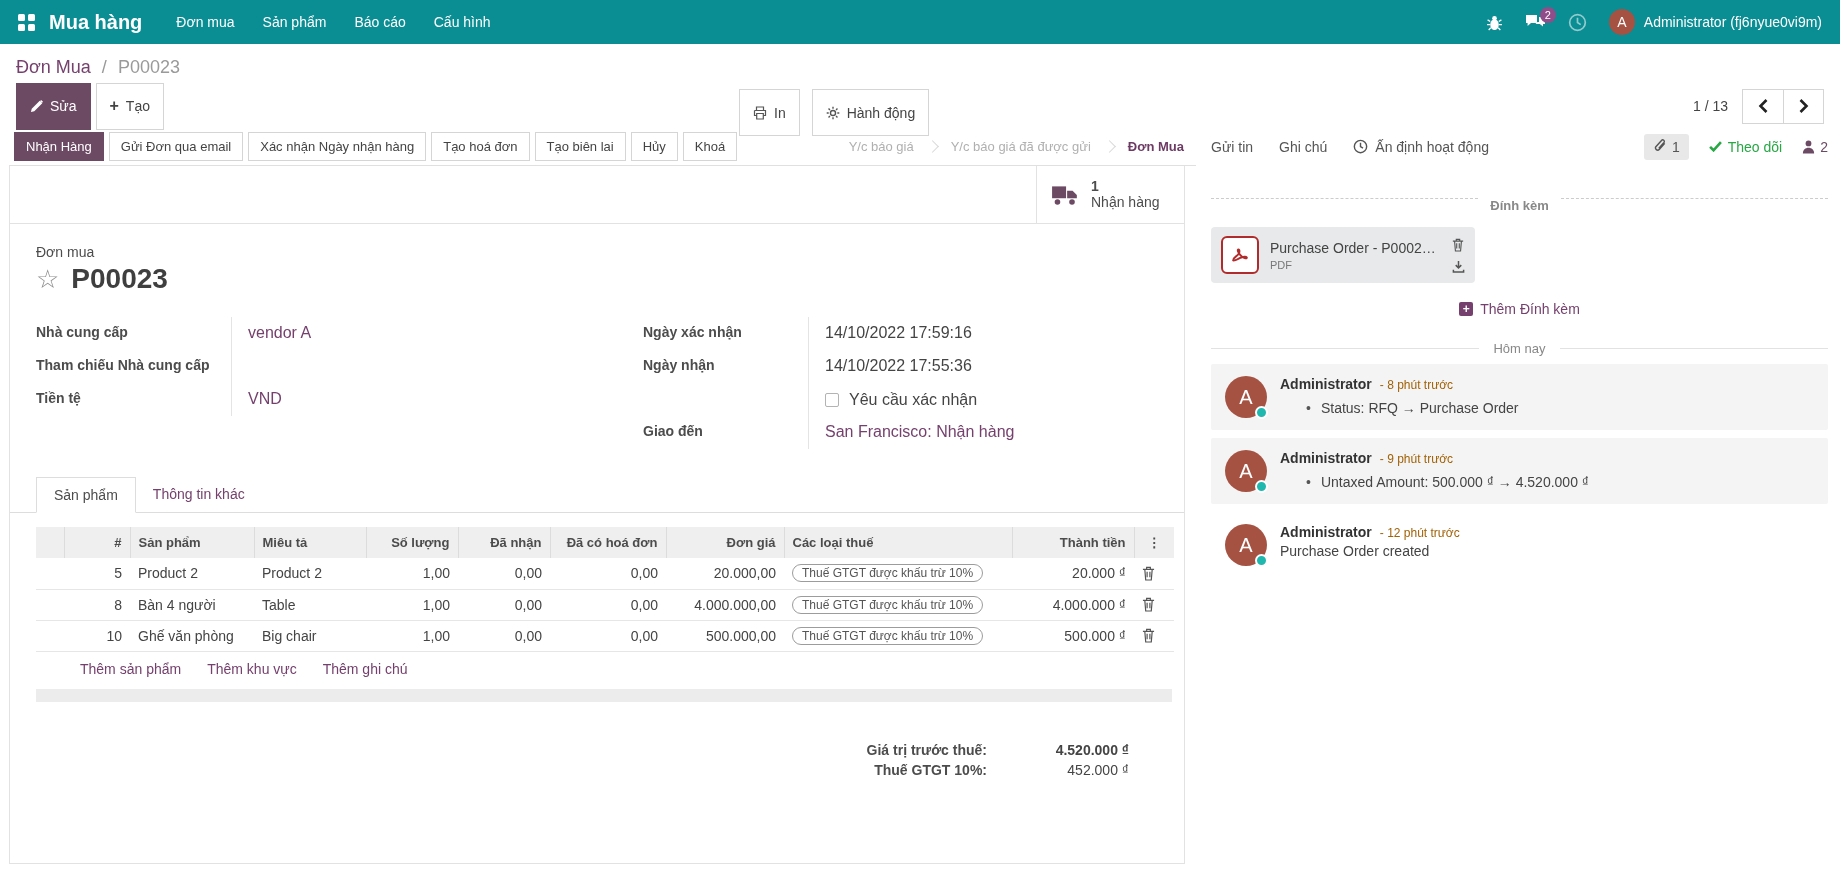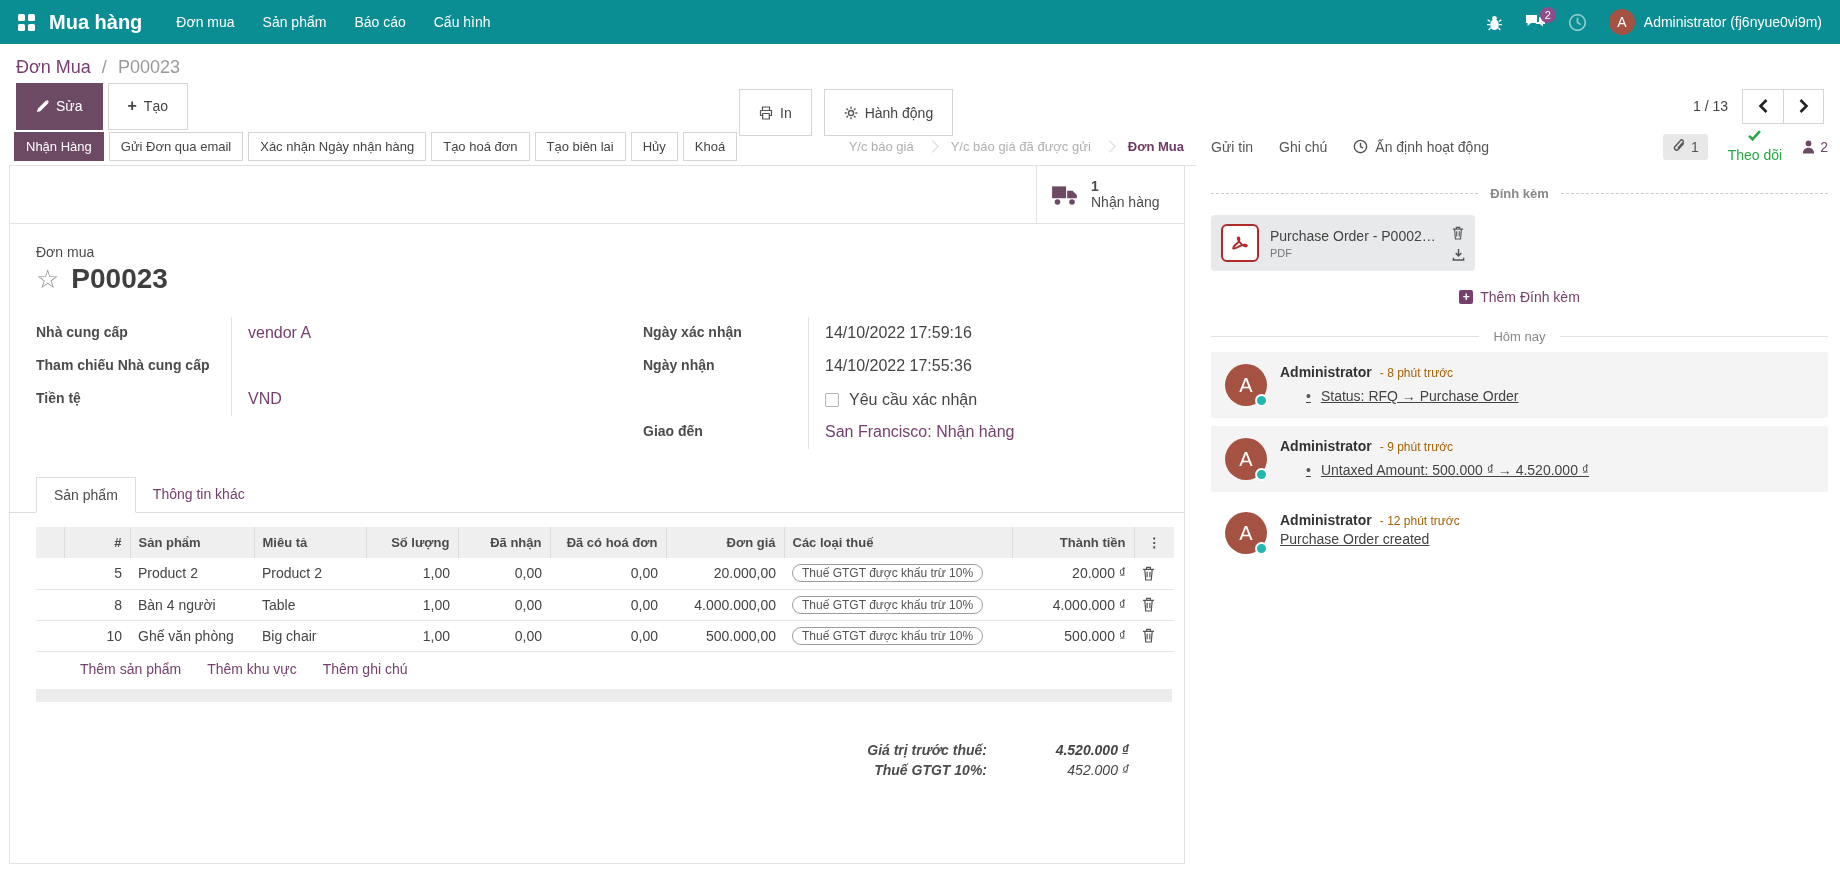--- a/index.html
+++ b/index.html
@@ -28,21 +28,21 @@
 
   
   .breadcrumb-row { padding:13px 0 4px 16px; font-size:18px; }
   .bc-parent { color:#75406d; cursor:pointer; }
   .bc-sep { color:#999; margin:0 6px; }
   .bc-current { color:#9a9a9a; }
 
   .control-row { position:relative; height:48px; display:flex; align-items:center;
                  padding:0 16px; }
   .btn { font-size:14px; height:47px; display:inline-flex; align-items:center; gap:7px;
-         padding:0 19px; border:1px solid #d5d5d5; background:#fff; color:#444;
+         padding:0 13px; border:1px solid #d5d5d5; background:#fff; color:#444;
          cursor:pointer; }
   .btn-primary { background:#6d4a64; border-color:#6d4a64; color:#fff; }
   .left-actions { display:flex; gap:5px; }
   .center-actions { position:absolute; left:739px; top:7px; display:flex; gap:12px; }
   .pager { margin-left:auto; display:flex; align-items:center; gap:14px; }
   .pager-counter { font-size:14px; color:#444; }
   .pager-btns { display:flex; border:1px solid #d5d5d5; }
   .pager-btn { width:40px; height:33px; display:flex; align-items:center; justify-content:center;
                background:#fff; cursor:pointer; color:#333; }
   .pager-btn + .pager-btn { border-left:1px solid #d5d5d5; }
@@ -112,42 +112,42 @@
   .num { text-align:right; }
   .tax-pill { display:inline-block; font-size:12px; color:#555; border:1px solid #9c9c9c;
               border-radius:11px; padding:1px 9px; }
   .cell-trash { color:#555; cursor:pointer; }
   .links-row { display:flex; gap:26px; padding:9px 0 8px 44px; font-size:14px; }
   .grey-strip { margin:4px 12px 0 26px; height:13px; background:#ececec; }
 
   
   .totals { display:flex; justify-content:flex-end; padding-right:55px; margin-top:38px; }
   .totals-grid { }
-  .trow { display:flex; justify-content:flex-end; align-items:center; padding:2px 0;font-style:italic; }
+  .trow { display:flex; justify-content:flex-end; align-items:center; padding:2px 0; }
   .tlabel { font-size:14px; font-weight:bold; color:#4c4c4c; text-align:right; }
   .tvalue { width:142px; text-align:right; font-size:14px; }
   .tvalue.bold { font-weight:bold; }
   .trow.total .tlabel { font-size:15px; }
   .trow.total .tvalue { font-weight:bold; font-size:17px; border-top:1px solid #aaa;
                         padding-top:4px; margin-top:3px; color:#333; }
 
   
   .chatter-header { height:36px; display:flex; align-items:center; padding-bottom:3px; }
   .ch-link { font-size:14px; color:#555; margin-right:26px; cursor:pointer;
              display:flex; align-items:center; gap:7px; }
   .ch-right { margin-left:auto; display:flex; align-items:center; gap:20px; }
   .attach-counter { display:flex; align-items:center; gap:5px; background:#e8e8e8;
                     border-radius:3px; padding:5px 9px; font-size:14px; color:#555;
                     cursor:pointer; }
   .follow { display:flex; align-items:center; gap:6px; color:#28a745; font-size:14px;
-            cursor:pointer;flex-direction:column; }
+            cursor:pointer; }
   .followers { display:flex; align-items:center; gap:5px; color:#6d4a64; font-size:14px;
                cursor:pointer; }
 
-  .attach-title { display:flex; align-items:center; gap:12px; margin-top:20px;
+  .attach-title { display:flex; gap:12px; margin-top:32px;
                   color:#888; font-size:13px; font-weight:bold; }
   .attach-title .dash { flex:1; border-top:1px dashed #ccc; }
   .attach-card { margin-top:14px; width:264px; background:#e7e9ea; border-radius:4px;
                  padding:9px 10px; display:flex; align-items:center; gap:11px; cursor:pointer; }
   .pdf-icon { width:38px; height:38px; background:#fff; border:2px solid #b02b2c;
               border-radius:6px; display:flex; align-items:center; justify-content:center; }
   .attach-meta { flex:1; min-width:0; }
   .attach-name { font-size:14px; color:#444; white-space:nowrap; overflow:hidden;
                  text-overflow:ellipsis; }
   .attach-type { font-size:11px; color:#777; margin-top:3px; }
@@ -166,21 +166,21 @@
   .message { display:flex; gap:13px; padding:12px 14px; margin-top:8px; border-radius:2px; }
   .message.tracking { background:#f4f4f4; }
   .avatar-wrap { position:relative; width:42px; height:42px; flex:none; }
   .avatar-lg { width:42px; height:42px; border-radius:50%; background:#a55242; color:#fff;
                font-size:20px; display:flex; align-items:center; justify-content:center; }
   .online-dot { position:absolute; right:-1px; bottom:-1px; width:13px; height:13px;
                 border-radius:50%; background:#1fb7ae; border:2px solid #fff; }
   .msg-head { display:flex; align-items:baseline; gap:8px; }
   .msg-author { font-size:14px; font-weight:bold; color:#333; }
   .msg-time { font-size:12px; color:#a16207; }
-  .msg-body { font-size:14px; color:#444; margin-top:8px;text-decoration:underline; }
+  .msg-body { font-size:14px; color:#444; margin-top:8px; }
   .msg-body.bullet { padding-left:26px; }
   .msg-body.bullet::before { content:"•"; margin-right:10px; color:#555; }
   .msg-body.plain { margin-top:3px; }
 </style>
 </head>
 <body>
 
 <div class="navbar">
   <div class="apps-grid">
     <span></span>

